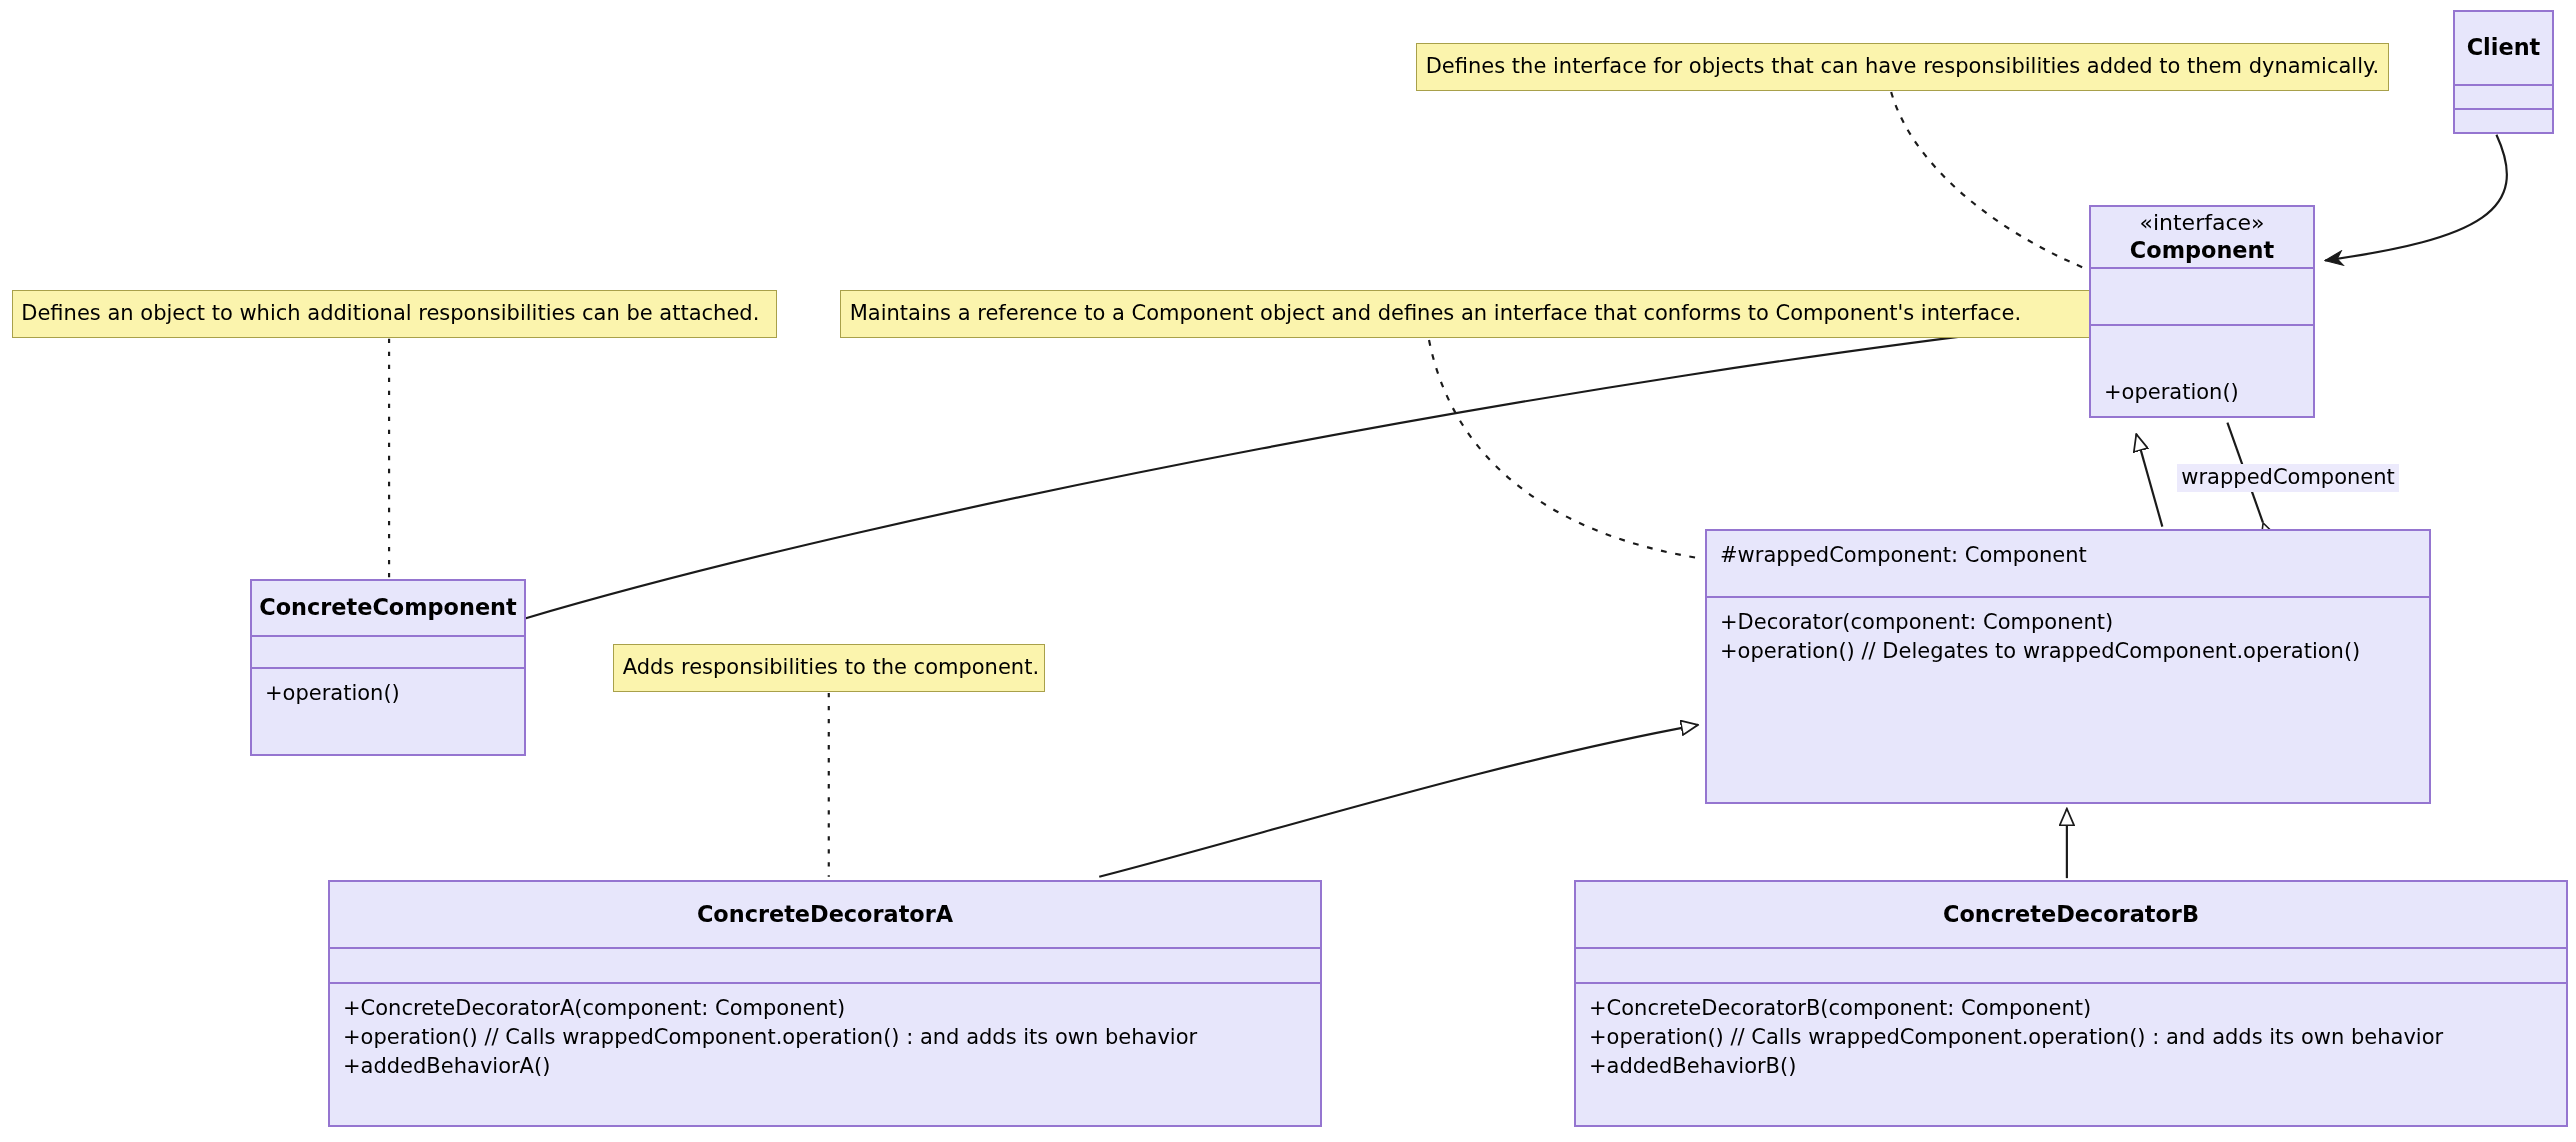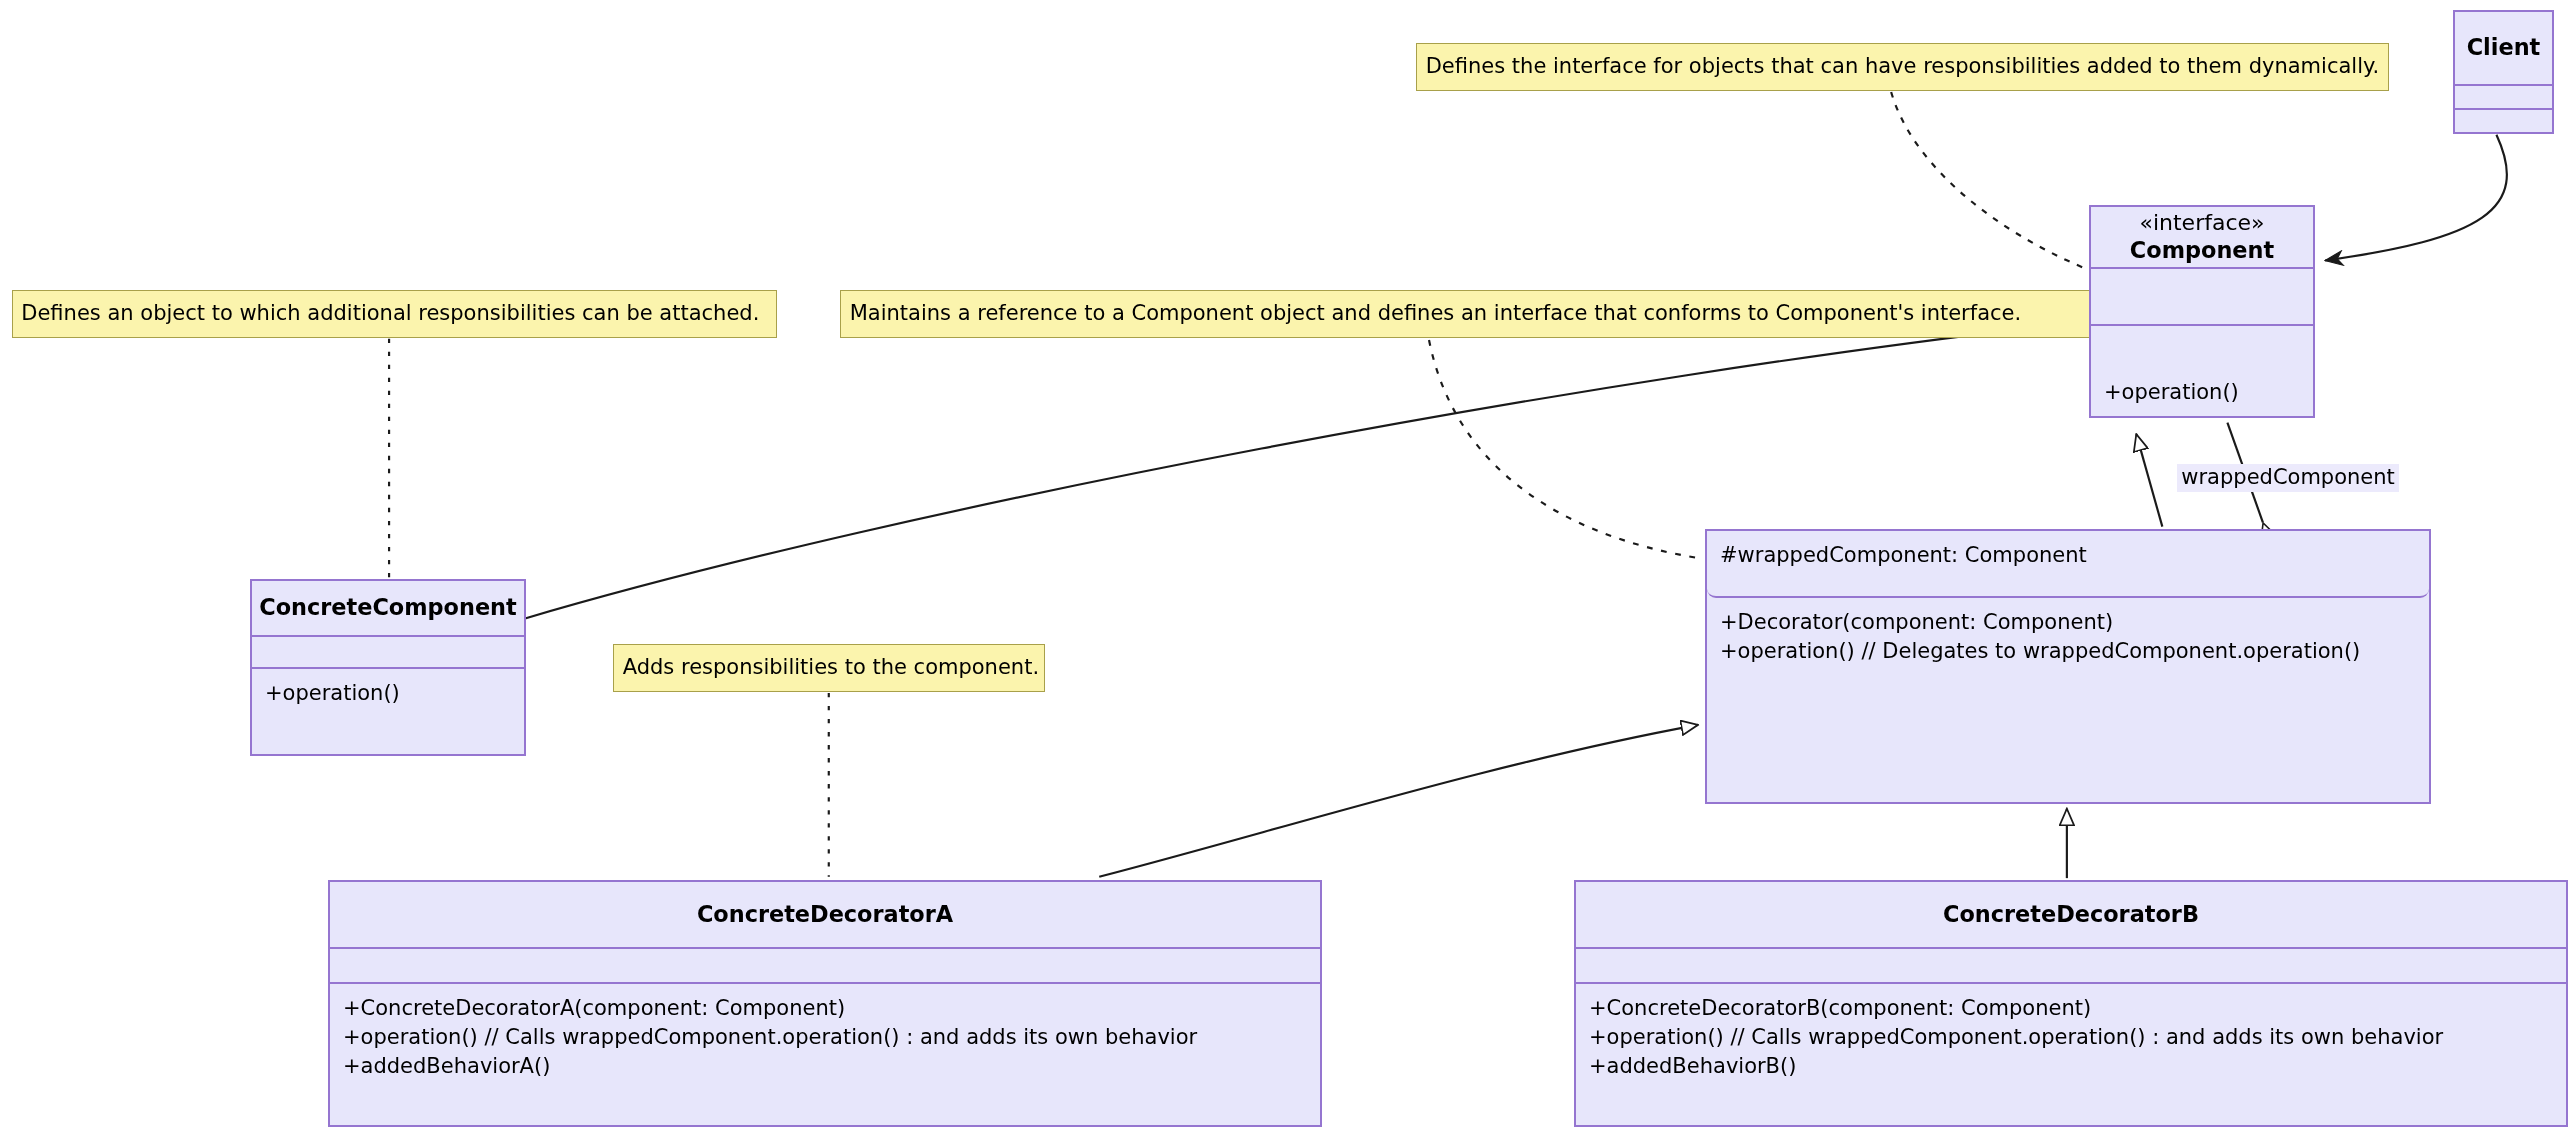--- a/index.html
+++ b/index.html
@@ -178,21 +178,21 @@
     <div class="uml-head" style="height:56px;">
       <div class="uml-name">ConcreteComponent</div>
     </div>
     <div class="uml-attrs empty" style="height:32px;"></div>
     <div class="uml-ops" style="height:77px;">
       <div>+operation()</div>
     </div>
   </div>
 
   <div class="uml-class" style="left:1705px; top:529px; width:726px; height:275px;">
-    <div class="uml-attrs" style="height:67px;border-radius:9px;">
+    <div class="uml-attrs" style="height:67px;">
       <div>#wrappedComponent: Component</div>
     </div>
     <div class="uml-ops" style="height:100px;border-radius:8px;">
       <div>+Decorator(component: Component)</div>
       <div>+operation() // Delegates to wrappedComponent.operation()</div>
     </div>
   </div>
 
   <div class="edge-label" style="left:2177px; top:464px;">wrappedComponent</div>
 

